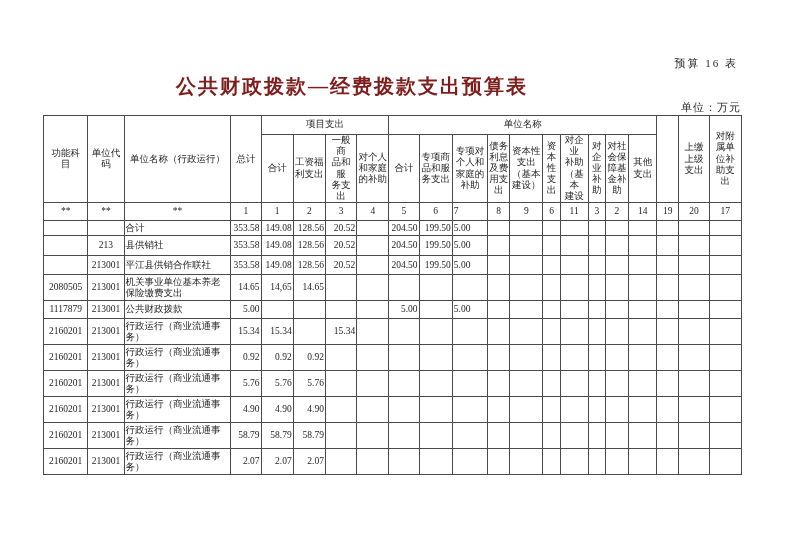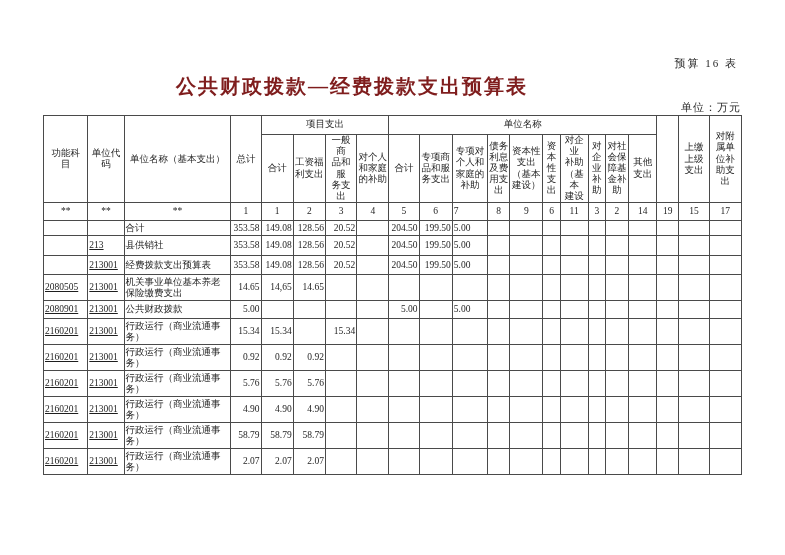--- a/index.html
+++ b/index.html
@@ -33,21 +33,21 @@
     line-height:1.18;
     padding:0 1px;
     overflow:hidden;
     word-break:break-all;
     vertical-align:middle;
     color:#1e1e1e;
   }
   thead th{text-align:center;white-space:pre-line;}
   tr.r-group{height:19px;}
   tr.r-sub{height:62px;}
-  td.code{text-align:left;text-decoration:underline;}
+  td.code{text-align:center;}
   td.name{text-align:left;padding-left:2px;}
   td.num{text-align:right;padding-right:2px;}
   td.idx{text-align:center;}
   td.c10{text-align:left;vertical-align:top;padding-left:1px;}
 </style>
 </head>
 <body>
 
 <div class="page">
 
@@ -80,21 +80,21 @@
       <col style="width:22px">
         <col style="width:30px">
         <col style="width:32px">
     </colgroup>
     <thead>
       <tr class="r-group">
         <th rowspan="2">功能科
 目</th>
         <th rowspan="2">单位代
 码</th>
-        <th rowspan="2">单位名称（基本支出）</th>
+        <th rowspan="2">单位名称（行政运行）</th>
         <th rowspan="2">总计</th>
         <th colspan="4">项目支出</th>
         <th colspan="10">单位名称</th>
         <th rowspan="2"></th>
         <th rowspan="2">上缴
 上级
 支出</th>
         <th rowspan="2">对附
 属单
 位补
@@ -165,21 +165,21 @@
           <td class="idx">6</td>
           <td class="idx c10">7</td>
           <td class="idx">8</td>
           <td class="idx">9</td>
           <td class="idx">6</td>
           <td class="idx">11</td>
           <td class="idx">3</td>
           <td class="idx">2</td>
           <td class="idx">14</td>
           <td class="idx">19</td>
-          <td class="idx">15</td>
+          <td class="idx">20</td>
           <td class="idx">17</td>
         </tr>
         <tr style="height: 15px;">
           <td class="code"></td>
           <td class="code"></td>
           <td class="name">合计</td>
           <td class="num">353.58</td>
           <td class="num">149.08</td>
           <td class="num">128.56</td>
           <td class="num">20.52</td>
@@ -217,21 +217,21 @@
           <td class="num"></td>
           <td class="num"></td>
           <td class="num"></td>
           <td class="num"></td>
           <td class="num"></td>
           <td class="num"></td>
         </tr>
         <tr style="height: 19px;">
           <td class="code"></td>
           <td class="code">213001</td>
-          <td class="name">经费拨款支出预算表</td>
+          <td class="name">平江县供销合作联社</td>
           <td class="num">353.58</td>
           <td class="num">149.08</td>
           <td class="num">128.56</td>
           <td class="num">20.52</td>
           <td class="num"></td>
           <td class="num">204.50</td>
           <td class="num">199.50</td>
           <td class="num c10">5.00</td>
           <td class="num"></td>
           <td class="num"></td>
@@ -261,21 +261,21 @@
           <td class="num"></td>
           <td class="num"></td>
           <td class="num"></td>
           <td class="num"></td>
           <td class="num"></td>
           <td class="num"></td>
           <td class="num"></td>
           <td class="num"></td>
         </tr>
         <tr style="height: 18px;">
-          <td class="code">2080901</td>
+          <td class="code">1117879</td>
           <td class="code">213001</td>
           <td class="name">公共财政拨款</td>
           <td class="num">5.00</td>
           <td class="num"></td>
           <td class="num"></td>
           <td class="num"></td>
           <td class="num"></td>
           <td class="num">5.00</td>
           <td class="num"></td>
           <td class="num c10">5.00</td>

